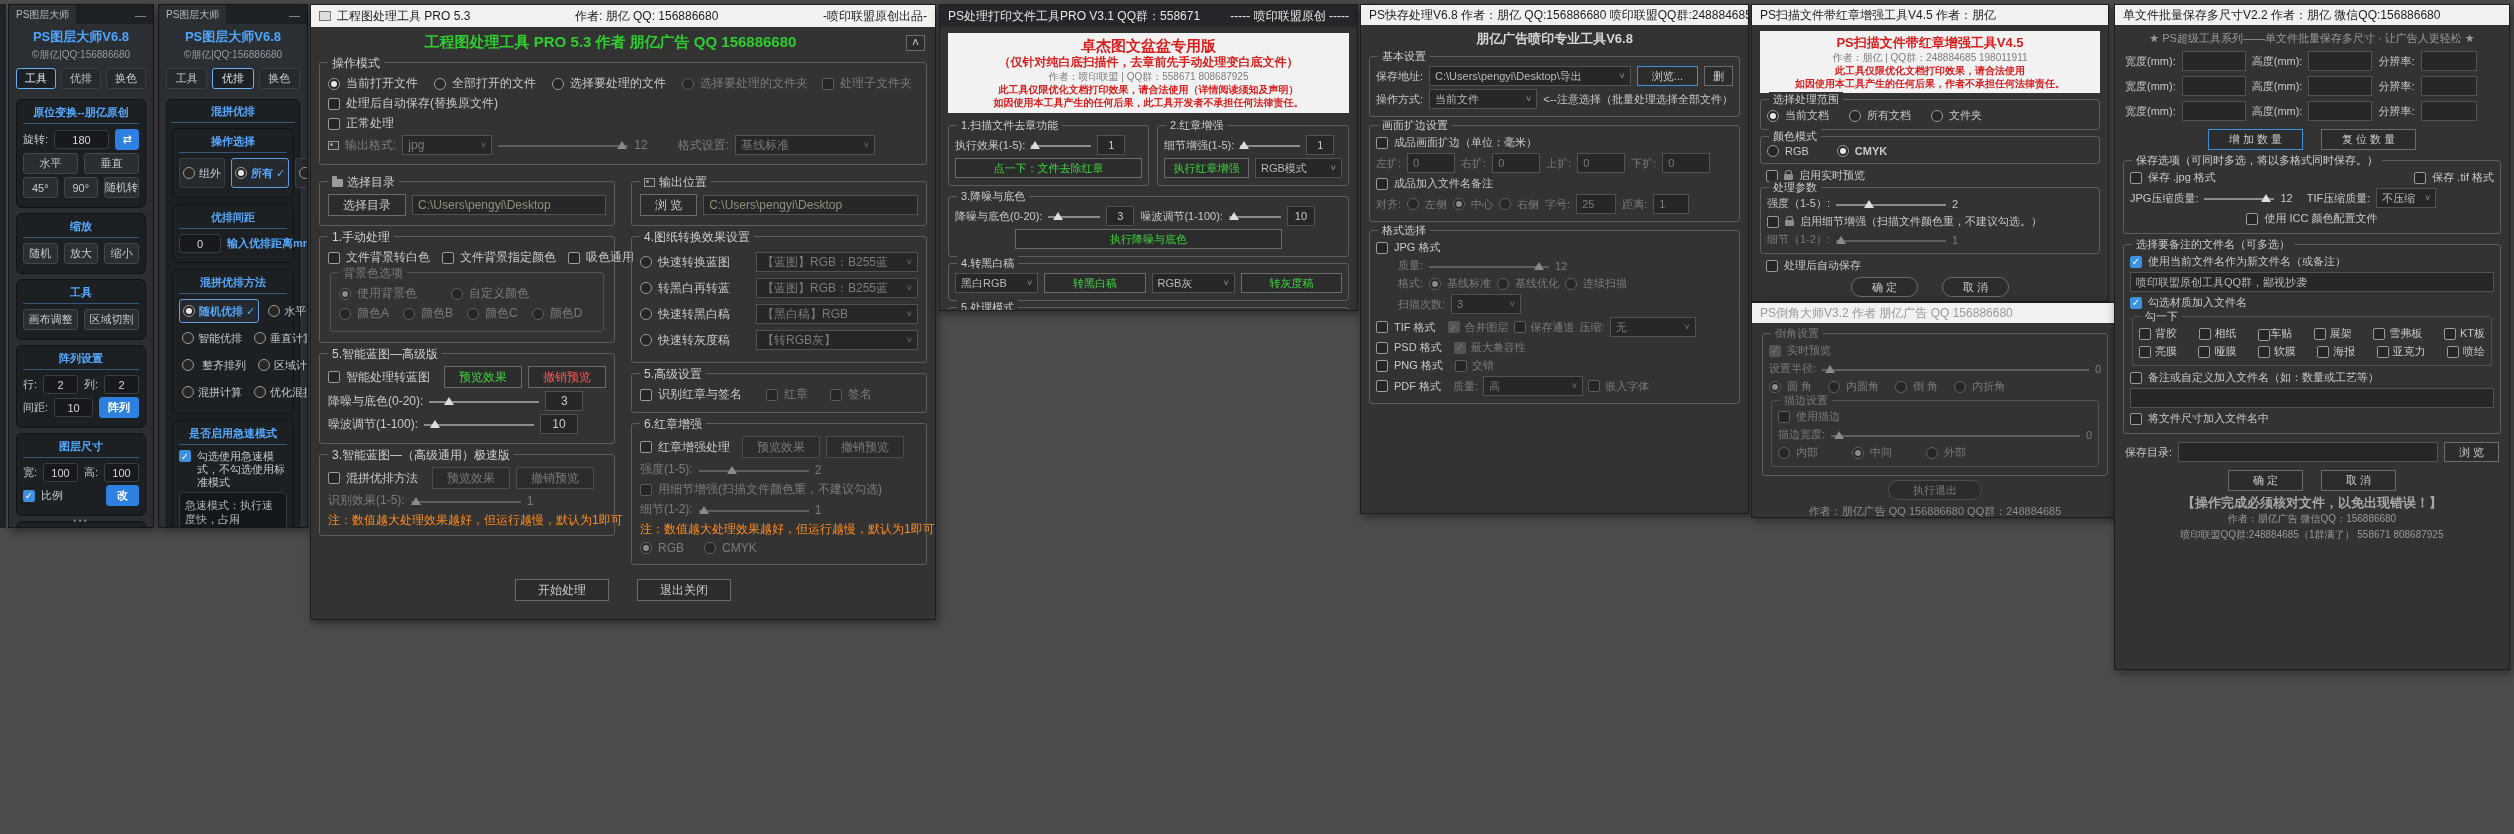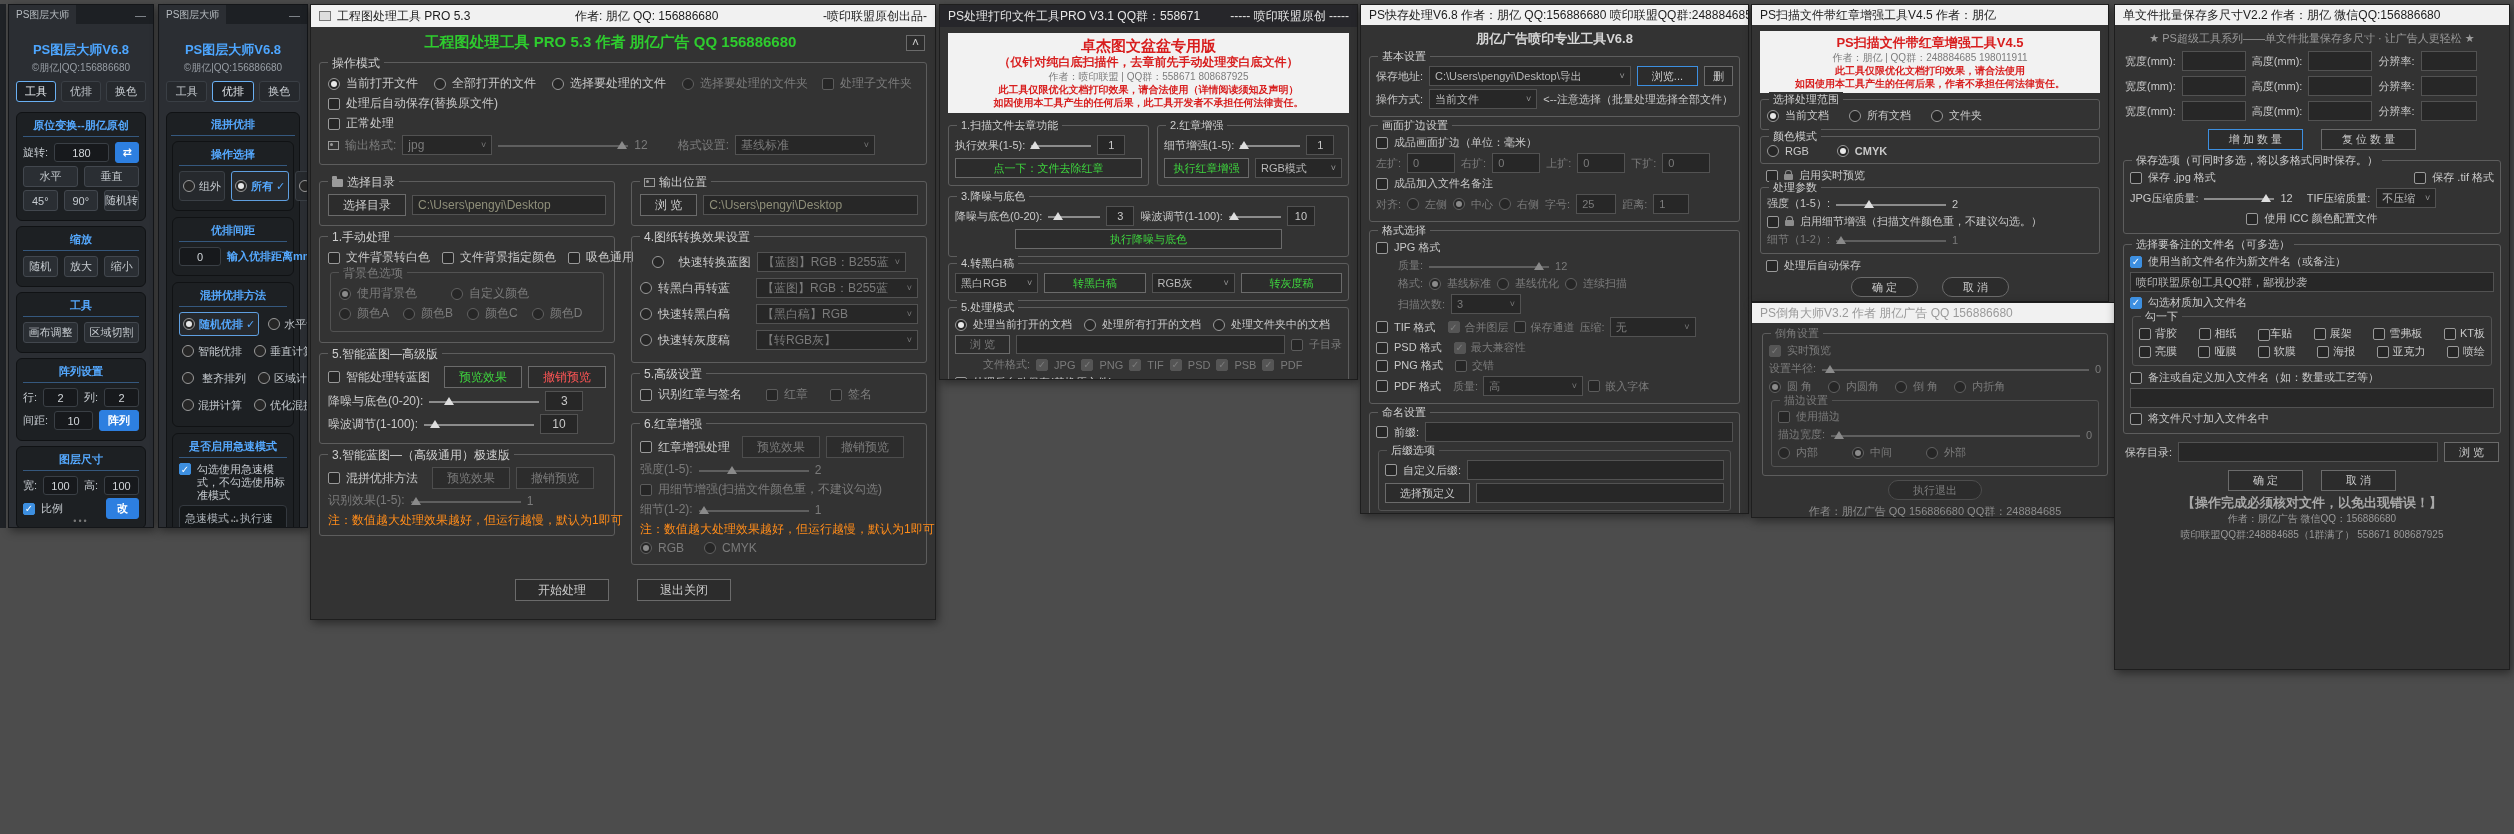--- a/index.html
+++ b/index.html
@@ -48,21 +48,21 @@
   .banner .big { color:#d81e1e; font-weight:bold; font-size:17px; line-height:21px; }
   .banner .med { color:#d81e1e; font-weight:bold; font-size:13px; line-height:18px; }
   .banner .gray { color:#7c7c7c; font-size:11px; line-height:16px; }
   .banner .small { color:#d81e1e; font-weight:bold; font-size:11px; line-height:15px; }
 
   
   .cep { background:#2b2e33; --bg:#2b2e33; border:1px solid #141619; color:#c6cbd0; font-size:11px; }
   .cep .tabbar { background:#1d2024; height:19px; display:flex; align-items:center; }
   .cep .tabchip { background:#2b2e33; height:19px; padding:0 7px; display:flex; align-items:center; font-size:10px; color:#b7bcc1; }
   .cep .tabbar .mn { margin-left:auto; padding:0 7px; color:#9aa0a6; }
-  .cep h1 { color:#4da6ff; font-size:13px; text-align:center; margin-top:17px; font-weight:bold; }
+  .cep h1 { color:#4da6ff; font-size:13px; text-align:center; margin-top:4px; font-weight:bold; }
   .cep .cpy { text-align:center; color:#989ea5; font-size:10px; margin:2px 0 4px; }
   .cep .tabs { display:flex; gap:5px; padding:2px 7px 5px; }
   .cep .tabbtn { flex:1; height:21px; border:1px solid #3a3f45; border-radius:3px; background:#26292d; display:flex; align-items:center; justify-content:center; }
   .cep .tabbtn.active { border-color:#6ab0f3; background:#1c1f23; color:#e8ecef; }
   .cep .sec { background:#1d2023; border:1px solid #101214; border-radius:6px; margin:5px 7px; padding:5px 6px 6px; }
   .cep .sh { color:#55a9ff; font-weight:bold; text-align:center; border-bottom:1px solid #35587e; padding-bottom:3px; margin-bottom:5px; }
   .cep .b { background:#2a2e33; border:1px solid #42474e; border-radius:3px; height:21px; flex:1; display:flex; align-items:center; justify-content:center; }
   .cep .b.primary { background:#2d7fe0; border-color:#2d7fe0; color:#fff; font-weight:bold; }
   .cep .in { background:#17191c; border:1px solid #3a3f45; border-radius:3px; height:19px; flex:1; display:flex; align-items:center; justify-content:center; color:#d2d6da; }
   .cep .chip { border:1px solid #3a3f45; border-radius:3px; background:#26292d; height:30px; flex:1; display:flex; align-items:center; justify-content:center; gap:4px; padding:0 3px; }
@@ -419,21 +419,21 @@
               <span class="pico"></span>
               <span>输出位置</span>
             </span>
         <div class="row">
           <span class="btn">浏 览</span>
           <span class="inp" style="flex:1;color:#8f8f7a;">C:\Users\pengyi\Desktop</span>
         </div>
       </div>
       <div class="grp">
         <span class="gt">4.图纸转换效果设置</span>
-        <div class="row" style="margin:6px 12px;text-align:right;">
+        <div class="row" style="margin:6px 0;">
           <span class="rb"></span>
               <span style="width:92px;">快速转换蓝图</span>
           <span class="sel dis" style="flex:1;">
                 <span>【蓝图】RGB：B255蓝</span>
                 <span class="ar">˅</span>
               </span>
         </div>
         <div class="row" style="margin:6px 0;">
           <span class="rb"></span>
               <span style="width:92px;">转黑白再转蓝</span>
@@ -509,21 +509,21 @@
         </div>
       </div>
     </div>
   </div>
   <div class="row ctr" style="margin-top:8px;gap:28px;">
     <span class="btn" style="padding:0 22px;">开始处理</span>
     <span class="btn" style="padding:0 22px;">退出关闭</span>
   </div>
 </div>
 
-<div class="win" id="p4" style="left:939px;top:4px;width:419px;height:376px;font-size:11px;">
+<div class="win" id="p4" style="left:939px;top:4px;width:419px;height:307px;font-size:11px;">
   <div class="tb dark">
     <span>PS处理打印文件工具PRO V3.1  QQ群：558671</span>
     <span class="sp"></span>
     <span>----- 喷印联盟原创 -----</span>
   </div>
   <div class="banner" style="margin:6px 8px 4px;padding:4px;">
     <div class="big" style="font-size:15px;line-height:18px;">卓杰图文盆盆专用版</div>
     <div class="med" style="font-size:12px;line-height:15px;">（仅针对纯白底扫描件，去章前先手动处理变白底文件）</div>
     <div class="gray" style="font-size:10px;line-height:13px;">作者：喷印联盟 | QQ群：558671     808687925</div>
     <div class="small" style="font-size:10px;line-height:13px;">此工具仅限优化文档打印效果，请合法使用（详情阅读须知及声明）</div>
@@ -764,41 +764,20 @@
         <span>质量:</span>
         <span class="sel" style="width:100px;">
               <span>高</span>
               <span class="ar">˅</span>
             </span>
         <span class="cb"></span>
             <span>嵌入字体</span>
       </span>
     </div>
   </div>
-  <div class="grp" style="margin:8px 8px 4px;padding:6px 6px 4px;">
-    <span class="gt">命名设置</span>
-    <div class="row">
-      <span class="cb"></span>
-          <span>前缀:</span>
-      <span class="inp" style="flex:1;"></span>
-    </div>
-    <div class="grp inner" style="margin:8px 2px 4px;padding:6px 6px 4px;">
-      <span class="gt">后缀选项</span>
-      <div class="row">
-        <span class="cb"></span>
-            <span>自定义后缀:</span>
-        <span class="inp" style="flex:1;"></span>
-      </div>
-      <div class="row">
-        <span class="btn" style="height:20px;">选择预定义</span>
-        <span class="inp" style="flex:1;"></span>
-      </div>
-    </div>
-
-  </div>
 
 </div>
 
 <div class="win" id="p6a" style="left:1751px;top:4px;width:358px;height:298px;font-size:11px;">
   <div class="tb light" style="height:20px;">
     <span>PS扫描文件带红章增强工具V4.5    作者：朋亿</span>
   </div>
   <div class="banner" style="margin:6px 8px 4px;padding:3px;">
     <div class="big" style="font-size:13px;line-height:17px;">PS扫描文件带红章增强工具V4.5</div>
     <div class="gray" style="font-size:10px;line-height:13px;">作者：朋亿 | QQ群：248884685 198011911</div>

